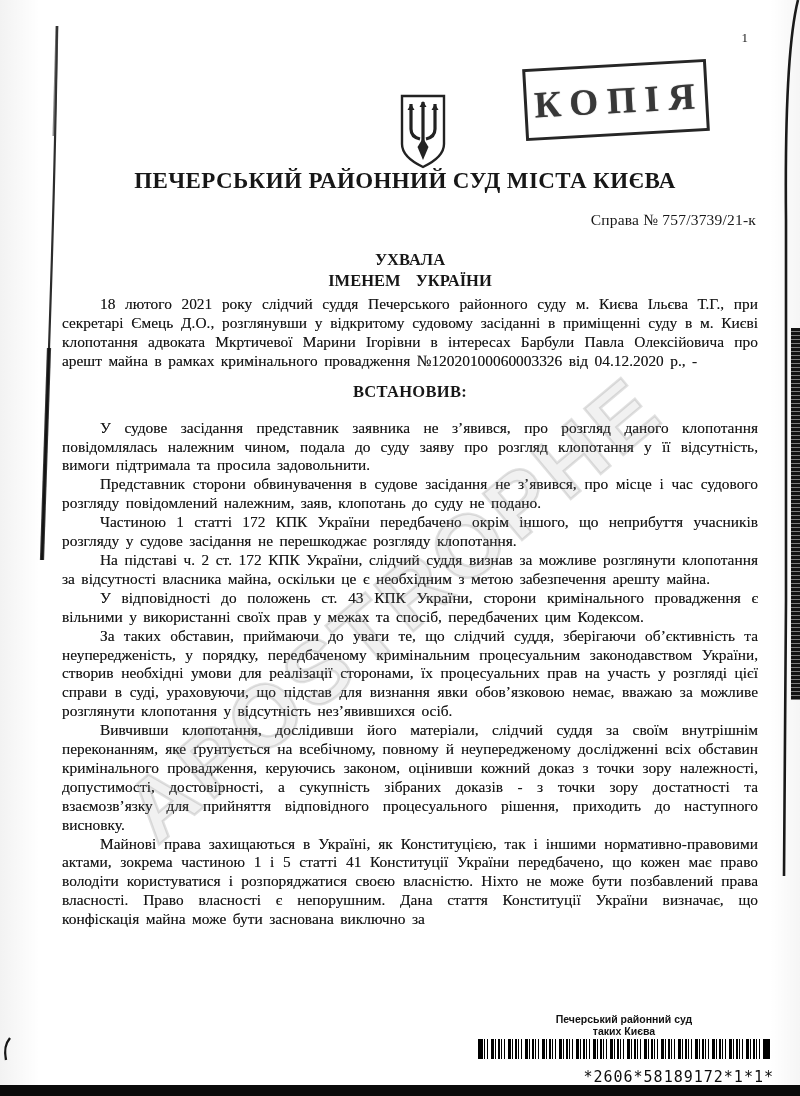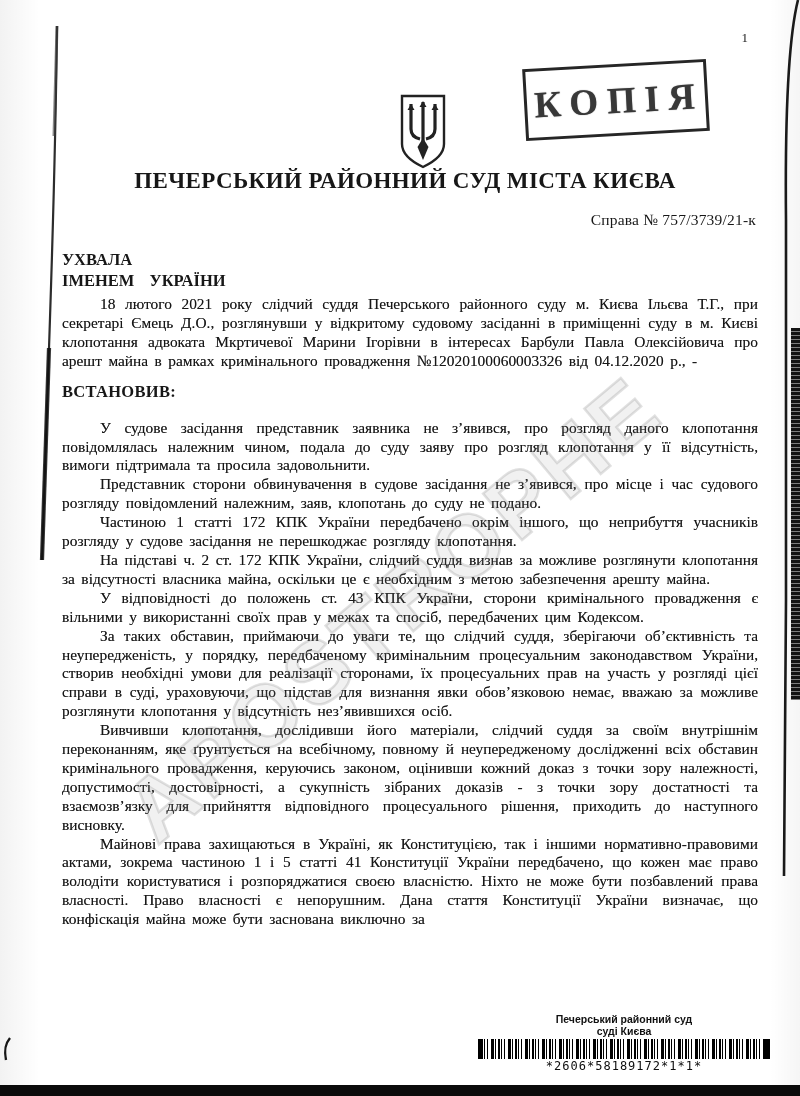--- a/index.html
+++ b/index.html
@@ -37,21 +37,21 @@
     position:absolute;left:0;top:168px;width:810px;
     text-align:center;font-size:23px;font-weight:bold;
     letter-spacing:.4px;white-space:nowrap;
   }
   .case-number{
     position:absolute;top:211px;right:44px;
     font-size:15.5px;font-weight:normal;letter-spacing:.2px;
   }
   .flow{position:absolute;left:62px;top:249px;width:696px;}
   .h-center{
-    font-weight:bold;font-size:16.5px;line-height:21px;margin:0;
+    text-align:center;font-weight:bold;font-size:16.5px;line-height:21px;margin:0;
   }
   .h-imenem{word-spacing:11px;margin-bottom:4px;}
   .h-vstanoviv{margin:10px 0 17px 0;letter-spacing:.3px;}
   p.body{
     font-size:15.4px;line-height:18.9px;
     text-align:justify;text-indent:38px;margin:0;
     word-spacing:2.6px;
     text-shadow:0 0 .4px rgba(20,20,20,.55);
   }
   
@@ -80,21 +80,21 @@
       #000 9px 10px,#fff 10px 13px,
       #000 13px 16px,#fff 16px 17px);
   }
   .barcode::before,.barcode::after{
     content:"";position:absolute;top:0;bottom:0;width:4px;background:#000;
   }
   .barcode::before{left:0}
   .barcode::after{right:0}
   .barcode-number{
     font-family:"DejaVu Sans Mono","Liberation Mono",monospace;
-    font-size:12px;letter-spacing:1px;color:#0d0d0d;margin-top:0;
+    font-size:15px;letter-spacing:1px;color:#0d0d0d;margin-top:9px;text-align:right;
   }
   
   .left-line{position:absolute;left:36px;top:18px;z-index:3;}
   .right-line{position:absolute;right:0;top:0;z-index:3;}
   .right-band{
     position:absolute;right:0;top:328px;width:9px;height:372px;z-index:4;
     background:
       repeating-linear-gradient(0deg,rgba(255,255,255,.45) 0 1px,rgba(255,255,255,0) 1px 4px),
       #141414;
   }
@@ -145,21 +145,21 @@
         <p class="body">За таких обставин, приймаючи до уваги те, що слідчий суддя, зберігаючи об’єктивність та неупередженість, у порядку, передбаченому кримінальним процесуальним законодавством України, створив необхідні умови для реалізації сторонами, їх процесуальних прав на участь у розгляді цієї справи в суді, ураховуючи, що підстав для визнання явки обов’язковою немає, вважаю за можливе розглянути клопотання у відсутність нез’явившихся осіб.</p>
         <p class="body">Вивчивши клопотання, дослідивши його матеріали, слідчий суддя за своїм внутрішнім переконанням, яке ґрунтується на всебічному, повному й неупередженому дослідженні всіх обставин кримінального провадження, керуючись законом, оцінивши кожний доказ з точки зору належності, допустимості, достовірності, а сукупність зібраних доказів - з точки зору достатності та взаємозв’язку для прийняття відповідного процесуального рішення, приходить до наступного висновку.</p>
         <p class="body">Майнові права захищаються в Україні, як Конституцією, так і іншими нормативно-правовими актами, зокрема частиною 1 і 5 статті 41 Конституції України передбачено, що кожен має право володіти користуватися і розпоряджатися своєю власністю. Ніхто не може бути позбавлений права власності. Право власності є непорушним. Дана стаття Конституції України визначає, що конфіскація майна може бути заснована виключно за</p>
       </div>
   </div>
 
   <div class="watermark">APOSTROPHE</div>
 
   <div class="footer">
     <div class="cap">Печерський районний суд</div>
-    <div class="cap">суді Києва</div>
+    <div class="cap">таких Києва</div>
     <div class="barcode"></div>
     <div class="barcode-number">*2606*58189172*1*1*</div>
   </div>
 
   <svg class="left-line" width="26" height="560" aria-hidden="true">
     <path d="M21,8 C20,90 17,210 14,300 C12,380 9,460 6,542" stroke="#2c2c2c" stroke-width="2.2" fill="none"></path>
     <path d="M13,330 C11,400 9,470 6,542" stroke="#101010" stroke-width="4.2" fill="none" opacity=".85"></path>
     <path d="M21,8 c-1,30 -2,70 -3,110" stroke="#3a3a3a" stroke-width="3" fill="none" opacity=".6"></path>
   </svg>
 

